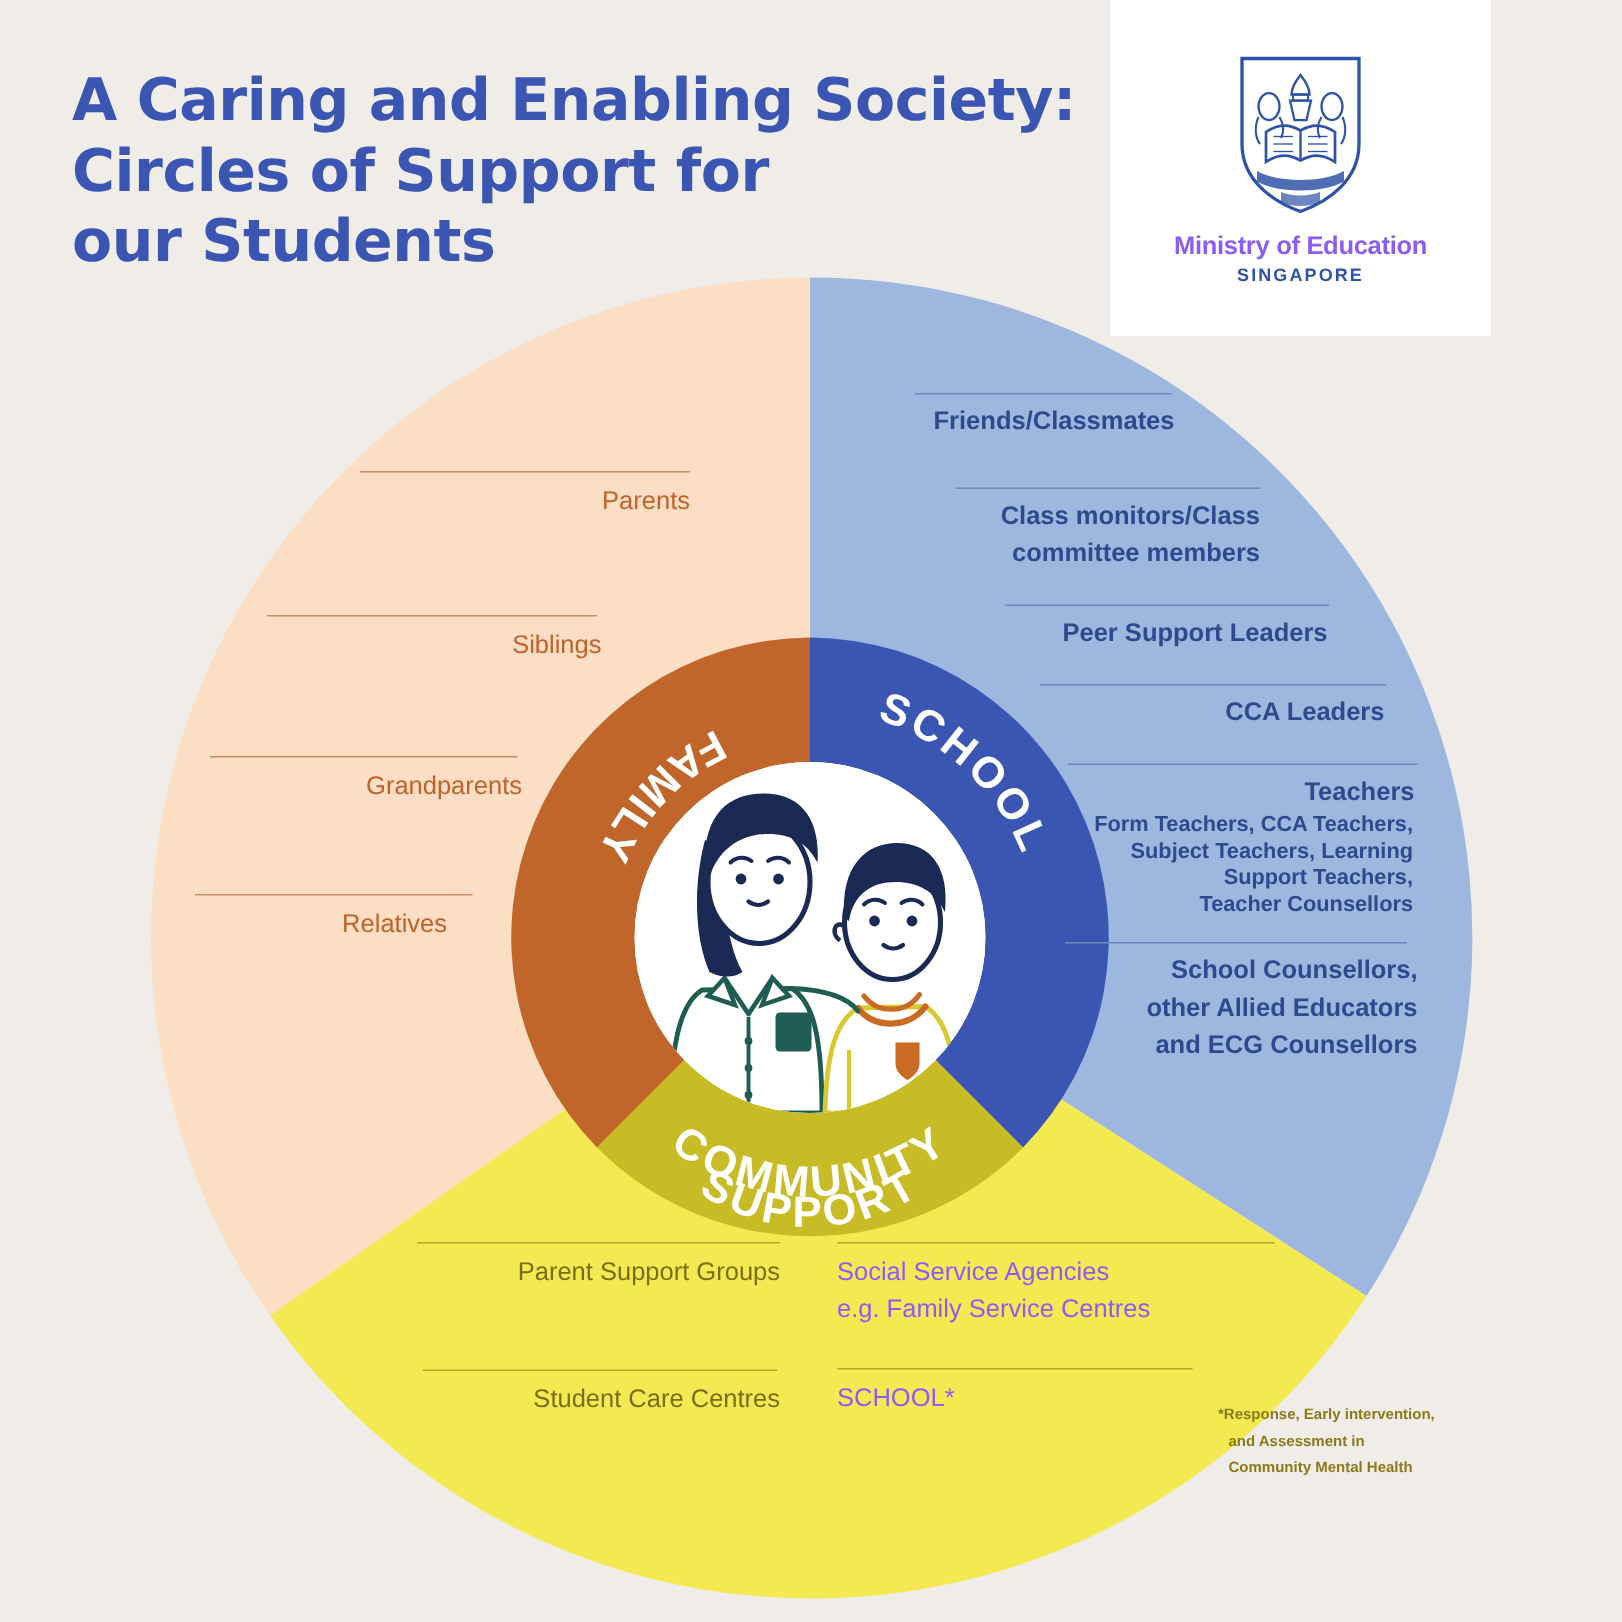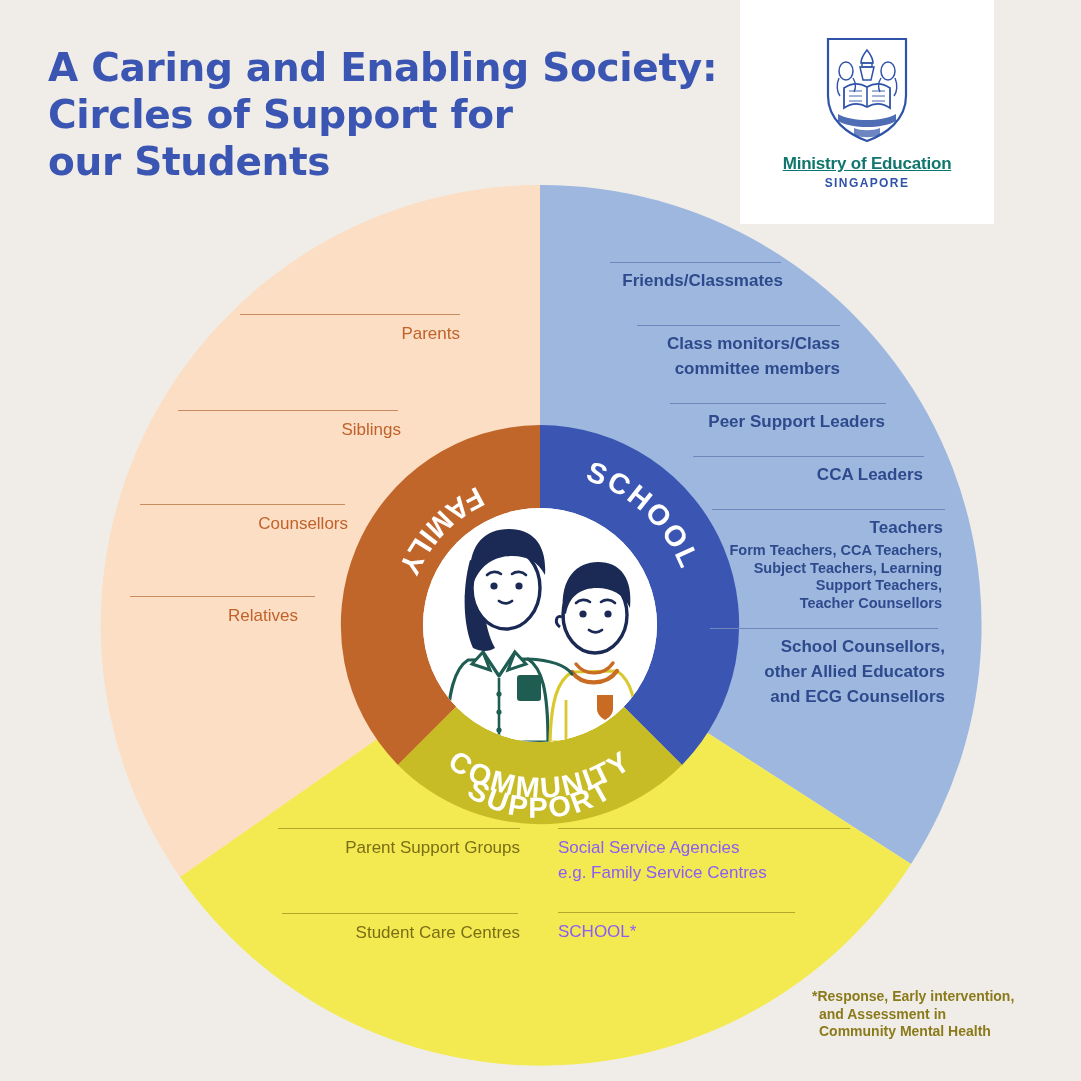--- a/index.html
+++ b/index.html
@@ -31,21 +31,21 @@
     background:#ffffff;
   }
   .logo-inner{
     position:absolute;left:0;right:0;top:36px;
     display:flex;flex-direction:column;align-items:center;
   }
   .crest{width:86px;height:108px;display:block;}
   .logo-name{
     margin-top:10px;
     font-family:"Liberation Sans", sans-serif;
-    font-size:17px;font-weight:bold;color:#0f766e;letter-spacing:-0.2px;text-decoration:underline;
+    font-size:17px;font-weight:bold;color:#8b5cf6;letter-spacing:-0.2px;
   }
   .logo-sub{
     margin-top:2px;
     font-family:"Liberation Sans", sans-serif;
     font-size:12px;font-weight:bold;color:#2F53A8;letter-spacing:1.4px;
   }
 
   
   #pie{position:absolute;left:0;top:0;}
 
@@ -78,23 +78,23 @@
   #school-list .sub{padding-top:2px;}
 
   
   #comm-left{left:230px;top:828px;width:290px;text-align:right;color:#7A6E14;}
   #comm-right{left:558px;top:828px;width:300px;text-align:left;color:#8b5cf6;}
   .comm .rule{border-color:#B3A62B;}
   .comm .lbl{padding-top:6px;}
 
   
   #footnote{
-    position:absolute;left:812px;top:988px;width:250px;
-    font-family:"Liberation Sans", sans-serif;
-    font-weight:bold;font-size:14px;line-height:17.5px;
+    position:absolute;left:812px;top:935px;width:250px;
+    font-family:"Liberation Sans", sans-serif;
+    font-weight:bold;font-size:10px;line-height:17.5px;
     color:#8A7A1A;white-space:pre-line;text-indent:-7px;padding-left:7px;
   }
 </style>
 </head>
 <body>
 
 <div id="canvas">
 
   <div class="title">
     <span class="tl">A Caring and Enabling Society:</span>
@@ -229,21 +229,21 @@
     <div class="item" style="margin-bottom:64px;">
       <div class="rule" style="margin-left:130px;"></div>
       <div class="lbl">Parents</div>
     </div>
     <div class="item" style="margin-bottom:62px;">
       <div class="rule" style="margin-left:68px;margin-right:62px;"></div>
       <div class="lbl" style="padding-right:59px;">Siblings</div>
     </div>
     <div class="item" style="margin-bottom:60px;">
       <div class="rule" style="margin-left:30px;margin-right:115px;"></div>
-      <div class="lbl" style="padding-right:112px;">Counsellors</div>
+      <div class="lbl" style="padding-right:112px;">Grandparents</div>
     </div>
     <div class="item">
       <div class="rule" style="margin-left:20px;margin-right:145px;"></div>
       <div class="lbl" style="padding-right:162px;">Relatives</div>
     </div>
   </div>
 
   <div class="seg-list" id="school-list">
     <div class="item" style="margin-bottom:32px;">
       <div class="rule" style="margin-left:30px;margin-right:169px;"></div>

